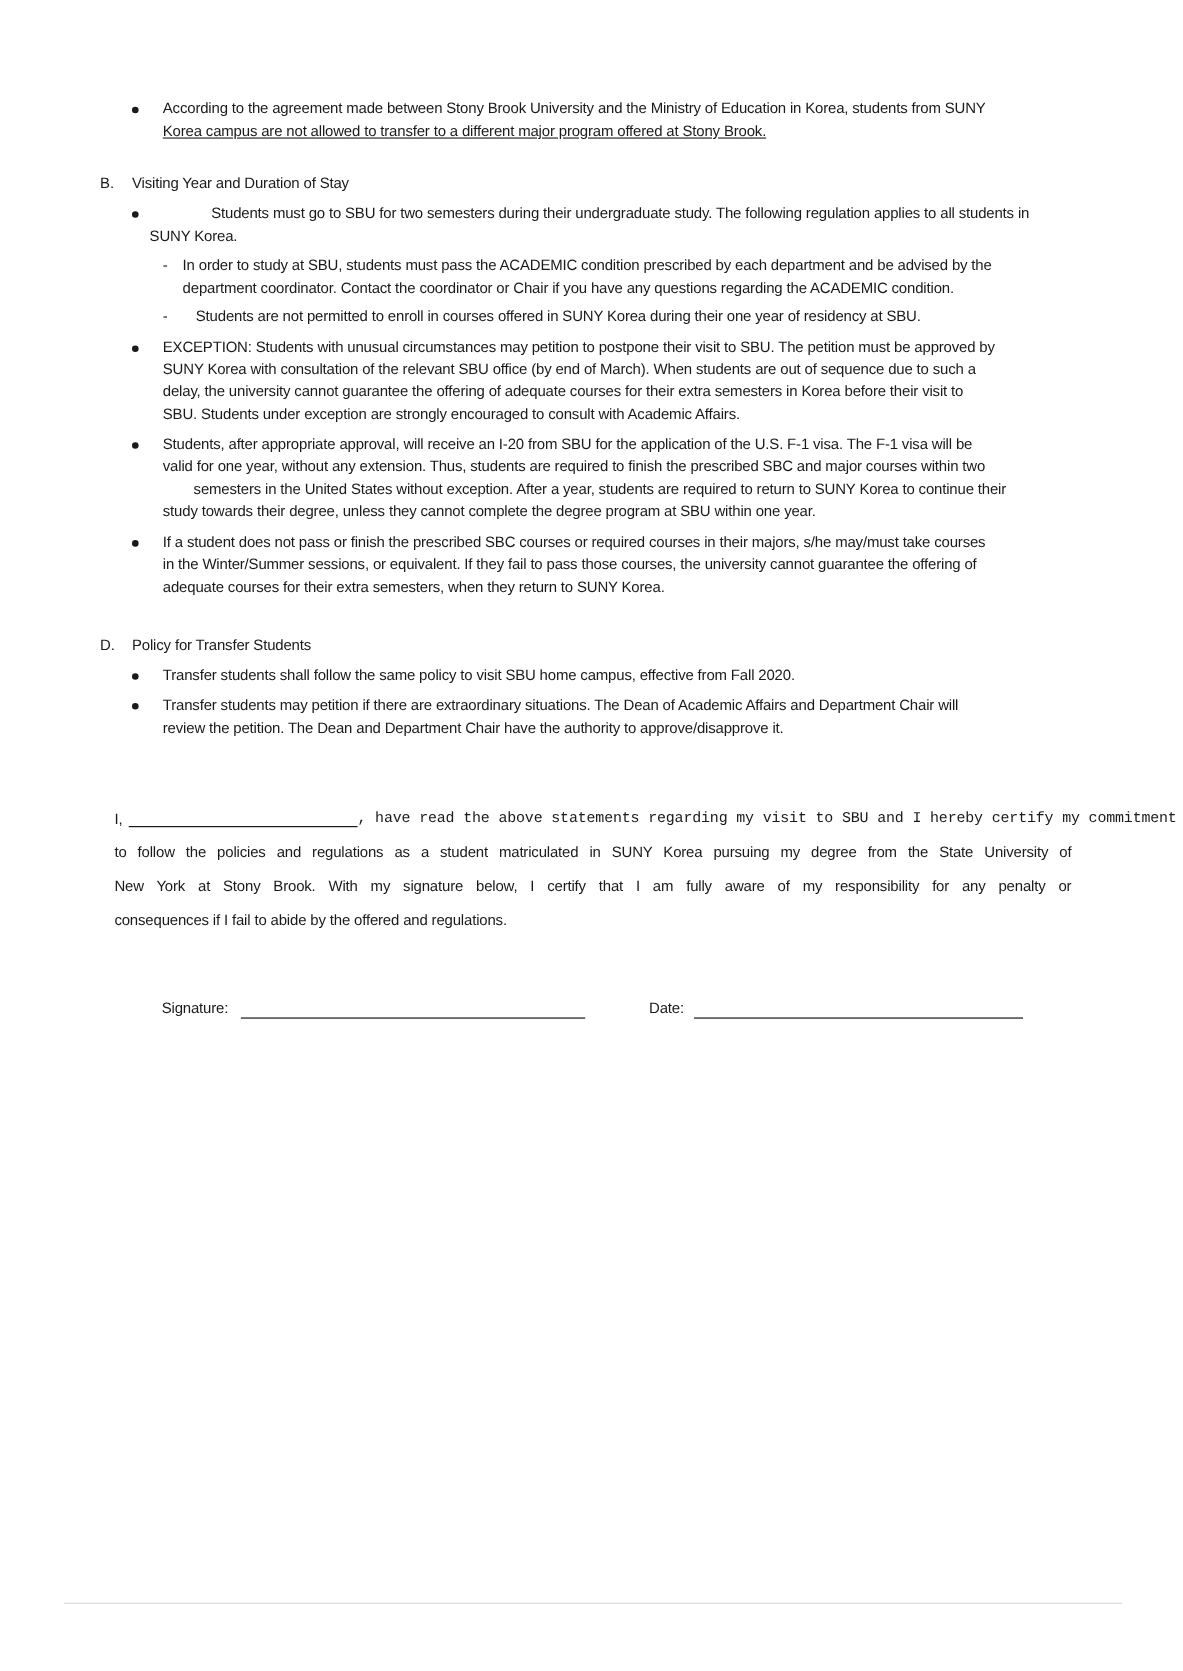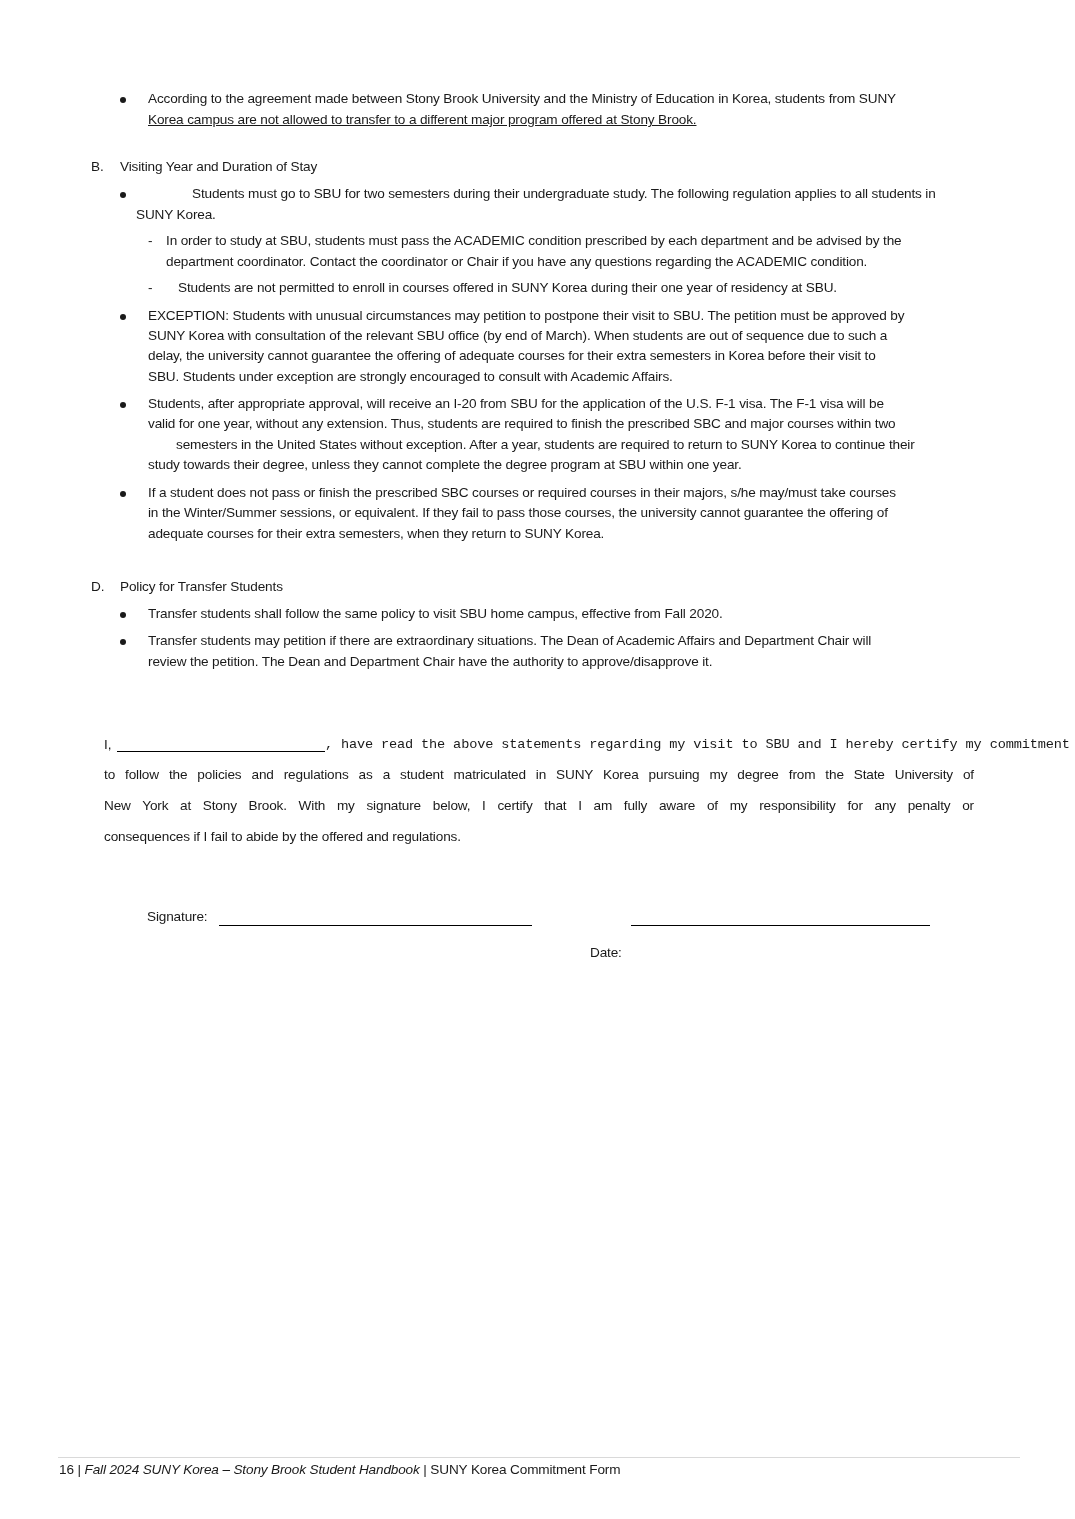--- a/index.html
+++ b/index.html
@@ -100,28 +100,21 @@
     <div class="justify" style="top:765px;">to follow the policies and regulations as a student matriculated in SUNY Korea pursuing my degree from the State University of</div>
     <div class="justify" style="top:796px;">New York at Stony Brook. With my signature below, I certify that I am fully aware of my responsibility for any penalty or</div>
     <div class="justify last" style="top:827px;">consequences if I fail to abide by the offered and regulations.</div>
   </div>
 
   <div>
     <span class="line" style="left:147px; top:907px;">Signature:</span>
     <span class="uline" style="left:219px; top:925px; width:313px;">
       <span class="line" style="left:4px; top:-16px;"></span>
     </span>
-    <span class="line" style="left:590px; top:907px;margin-top:36px;">Date:</span>
+    <span class="line" style="left:590px; top:907px;">Date:</span>
     <span class="uline" style="left:631px; top:925px; width:299px;">
       <span class="line" style="left:4px; top:-16px;"></span>
     </span>
   </div>
 
   <div class="footer-rule"></div>
-  <div class="footer">
-    <span>16</span>
-    <span>|</span>
-    <i>Fall 2024 SUNY Korea – Stony Brook Student Handbook</i>
-    <span>|</span>
-    <span>SUNY Korea Commitment Form</span>
-  </div>
 
 </div>
 
 </body></html>

